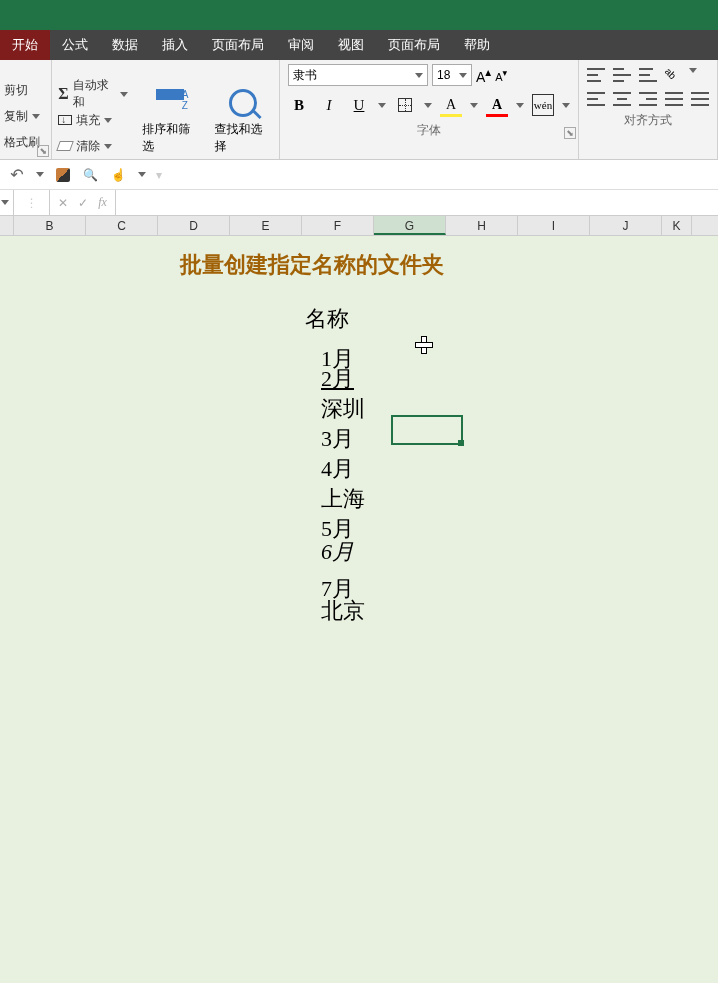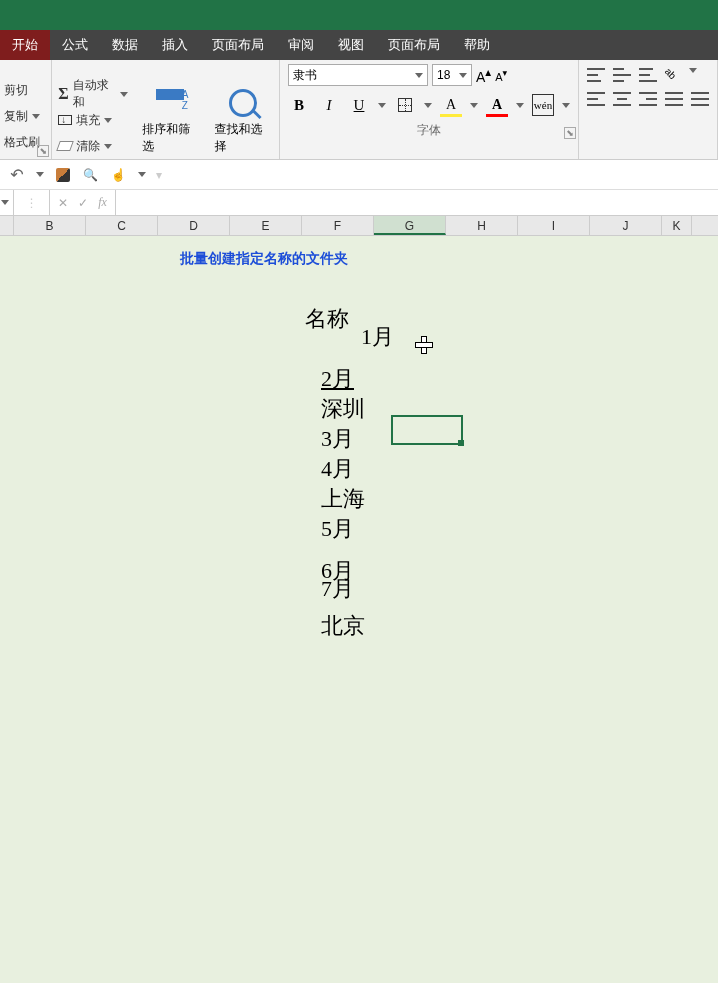--- a/index.html
+++ b/index.html
@@ -78,21 +78,21 @@
 .fb-btns { display: flex; align-items: center; padding: 0 8px; gap: 10px; color: #aaa; border-right: 1px solid #ccc; height: 100%; }
 .fx { font-style: italic; font-family: "Times New Roman", serif; }
 .fb-input { flex: 1; height: 100%; border: none; padding: 0 6px; background: #fff; }
 
 .col-headers { height: 20px; background: #e8e8e8; border-bottom: 1px solid #ccc; display: flex; position: relative; }
 .corner { width: 14px; border-right: 1px solid #ccc; background: #e8e8e8; }
 .ch { border-right: 1px solid #ccc; text-align: center; font-size: 12px; font-family: "Arial", sans-serif; color: #333; line-height: 20px; }
 .ch.active { background: #d0e0d0; border-bottom: 2px solid #217346; }
 
 .sheet-area { position: relative; background: #e8f0df; height: 747px; }
-.title-text { position: absolute; font-family: SimSun, serif; font-weight: bold; color: #1d4ed8; font-size: 14px; }
+.title-text { position: absolute; font-family: SimSun, serif; font-weight: bold; color: #a16207; font-size: 22px; }
 .cell-text { position: absolute; font-family: SimSun, KaiTi, serif; font-size: 22px; color: #000; white-space: nowrap; }
 .selected-cell { position: absolute; border: 2px solid #217346; background: transparent; }
 .selected-cell::after { content: ""; position: absolute; right: -3px; bottom: -3px; width: 6px; height: 6px; background: #217346; }
 .cursor-cross { position: absolute; width: 16px; height: 16px; }
 .cursor-cross::before { content: ""; position: absolute; left: 6px; top: 0; width: 4px; height: 16px; background: #fff; border: 1px solid #000; }
 .cursor-cross::after { content: ""; position: absolute; top: 6px; left: 0; height: 4px; width: 16px; background: #fff; border: 1px solid #000; }
 </style>
 </head>
 <body>
 
@@ -236,20 +236,21 @@
           <span></span>
           <span></span>
           <span></span>
         </div>
       <div class="indent-icon">
           <span></span>
           <span></span>
           <span></span>
         </div>
     </div>
+    <div class="group-label">对齐方式</div>
   </div>
 
 </div>
 
 <div class="qat">
   <div class="qat-icon undo">↶</div>
   <span class="dd"></span>
   <div class="qat-icon">
       <span class="icon-brush" style="display:block"></span>
     </div>
@@ -285,26 +286,26 @@
       <div class="ch" style="width: 72px;">I</div>
       <div class="ch" style="width: 72px;">J</div>
       <div class="ch" style="width: 30px;">K</div>
     </div>
 </div>
 
 <div class="sheet-area">
   <div class="title-text" style="left:180px;top:14px">批量创建指定名称的文件夹</div>
   <div class="cell-text" style="left:305px;top:68px;font-weight:normal">名称</div>
   <div id="rows-container">
-      <div class="cell-text" style="left: 321px; top: 86px; margin-left: 40px;">1月</div>
+      <div class="cell-text" style="left: 321px; top: 108px;">1月</div>
       <div class="cell-text" style="left: 321px; top: 128px; text-decoration: underline;">2月</div>
       <div class="cell-text" style="left: 321px; top: 158px; text-align: right;">深圳</div>
       <div class="cell-text" style="left: 321px; top: 188px;">3月</div>
       <div class="cell-text" style="left: 321px; top: 218px;">4月</div>
       <div class="cell-text" style="left: 321px; top: 248px;">上海</div>
       <div class="cell-text" style="left: 321px; top: 278px;">5月</div>
-      <div class="cell-text" style="left: 321px; top: 320px;">6月</div>
+      <div class="cell-text" style="left: 321px; top: 301px; font-style: italic;">6月</div>
       <div class="cell-text" style="left: 321px; top: 338px;">7月</div>
-      <div class="cell-text" style="left: 321px; top: 375px; text-align: right;">北京</div>
+      <div class="cell-text" style="left: 321px; top: 360px; text-align: right;">北京</div>
     </div>
   <div class="selected-cell" style="left: 391px; top: 179px; width: 72px; height: 30px;"></div>
   <div class="cursor-cross" style="left:415px;top:100px"></div>
 </div>
 
 </body></html>

